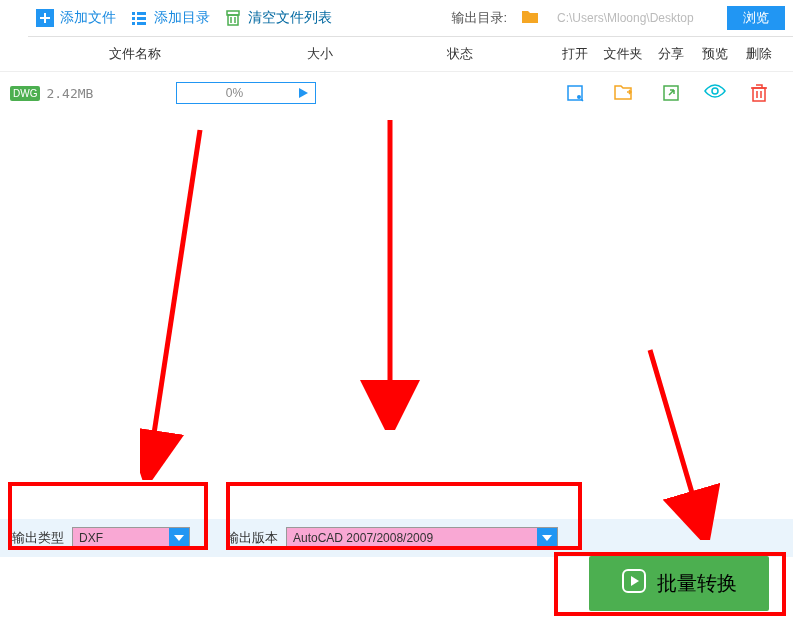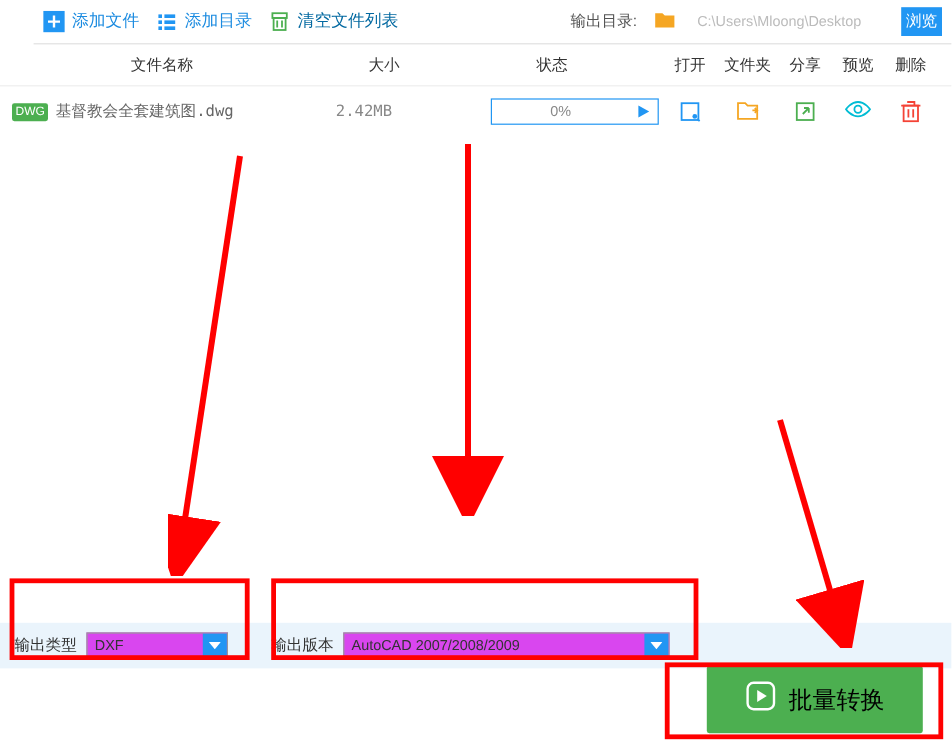--- a/index.html
+++ b/index.html
@@ -5,21 +5,21 @@
     * { box-sizing: border-box; margin: 0; padding: 0; }
     body { font-family: "Microsoft YaHei", Arial, sans-serif; font-size: 13px; color: #333; background: #fff; width: 793px; height: 623px; position: relative; overflow: hidden; }
     
     .toolbar { display: flex; align-items: center; padding: 6px 8px; border-bottom: 1px solid #e0e0e0; gap: 14px; margin-left: 28px; }
     .tb-btn { display: flex; align-items: center; gap: 6px; color: #1b8be0; cursor: pointer; font-size: 14px; }
     .tb-btn .icon { display: inline-flex; }
     .spacer { flex: 1; }
     .output-dir-label { color: #555; }
     .folder-icon { color: #f5a623; }
     .output-path { color: #bbb; padding: 2px 4px; width: 160px; white-space: nowrap; overflow: hidden; font-size: 12px; }
-    .browse-btn { background: #2196f3; color: #fff; padding: 3px 4px; border: none; cursor: pointer; font-size: 13px; }
+    .browse-btn { background: #2196f3; color: #fff; padding: 3px 16px; border: none; cursor: pointer; font-size: 13px; }
     
     .header-row { display: flex; align-items: flex-start; padding: 8px 10px; border-bottom: 1px solid #eee; color: #333; }
     .col-name { width: 250px; text-align: center; }
     .col-size { width: 120px; text-align: center; }
     .col-status { width: 160px; text-align: center; }
     .col-actions { flex: 1; display: flex; justify-content: flex-end; gap: 12px; padding-right: 8px; }
     .col-actions span { width: 32px; text-align: center; font-size: 13px; }
     
     .file-row { display: flex; align-items: center; padding: 10px 10px; }
     .file-badge { background: #4caf50; color: #fff; font-size: 10px; padding: 2px 3px; border-radius: 2px; margin-right: 6px; }
@@ -27,21 +27,21 @@
     .file-size { width: 120px; text-align: left; color: #888; font-family: monospace; }
     .file-status { width: 160px; display: flex; justify-content: center; }
     .progress-box { border: 1px solid #2196f3; width: 140px; height: 22px; display: flex; align-items: center; position: relative; }
     .progress-text { flex: 1; text-align: center; color: #888; font-size: 12px; }
     .progress-play { width: 24px; color: #2196f3; display: flex; align-items: center; justify-content: center; }
     .file-actions { flex: 1; display: flex; justify-content: flex-end; gap: 12px; padding-right: 8px; }
     .file-actions .aicon { width: 32px; text-align: center; cursor: pointer; display: flex; justify-content: center; }
     
     .bottom-bar { position: absolute; bottom: 66px; left: 0; right: 0; background: #eaf4fc; padding: 8px 12px; display: flex; align-items: center; gap: 8px; }
     .label { font-size: 13px; }
-    .select-box { border: 1px solid #999; background: #d946ef; display: flex; align-items: center; height: 22px; }
+    .select-box { border: 1px solid #999; background: #f9a8d4; display: flex; align-items: center; height: 22px; }
     .select-box .sel-text { padding: 0 6px; font-size: 12px; }
     .select-box .sel-arrow { background: #2196f3; width: 20px; height: 100%; display: flex; align-items: center; justify-content: center; }
     .sel1 { width: 118px; }
     .sel2 { width: 272px; }
     
     .convert-btn { position: absolute; bottom: 12px; right: 24px; background: #4caf50; color: #000000; border: none; padding: 12px 32px; font-size: 20px; display: flex; align-items: center; gap: 10px; cursor: pointer; border-radius: 2px; }
     
     .red-box { position: absolute; border: 4px solid #f00; pointer-events: none; }
     .rb1 { left: 8px; top: 482px; width: 200px; height: 68px; }
     .rb2 { left: 226px; top: 482px; width: 356px; height: 68px; }
@@ -103,21 +103,20 @@
     <span>打开</span>
     <span style="width:40px;">文件夹</span>
     <span>分享</span>
     <span>预览</span>
     <span>删除</span>
   </div>
 </div>
 
 <div class="file-row">
   <span class="file-badge">DWG</span>
-  <span class="file-name">基督教会全套建筑图.dwg</span>
   <span class="file-size">2.42MB</span>
   <div class="file-status">
     <div class="progress-box">
       <span class="progress-text">0%</span>
       <span class="progress-play">
           <svg width="12" height="12" viewBox="0 0 12 12">
             <path d="M2 1l9 5-9 5z" fill="#2196f3"></path>
           </svg>
         </span>
     </div>

